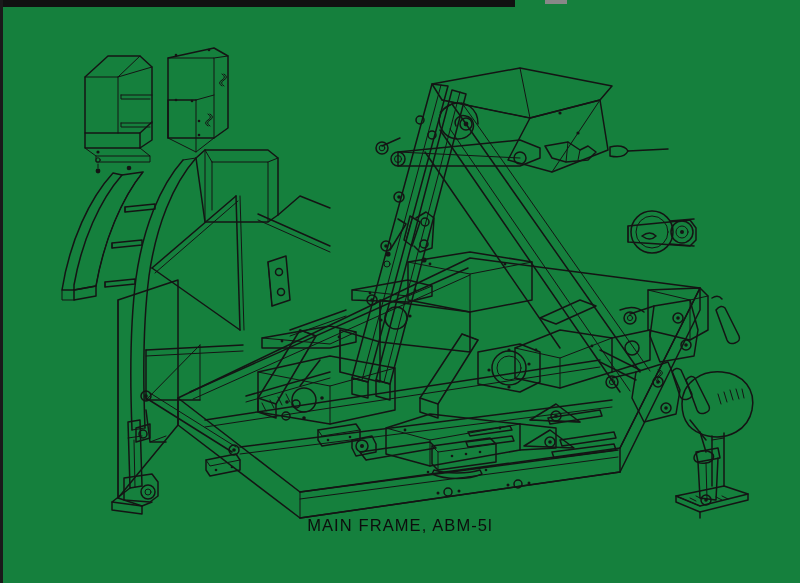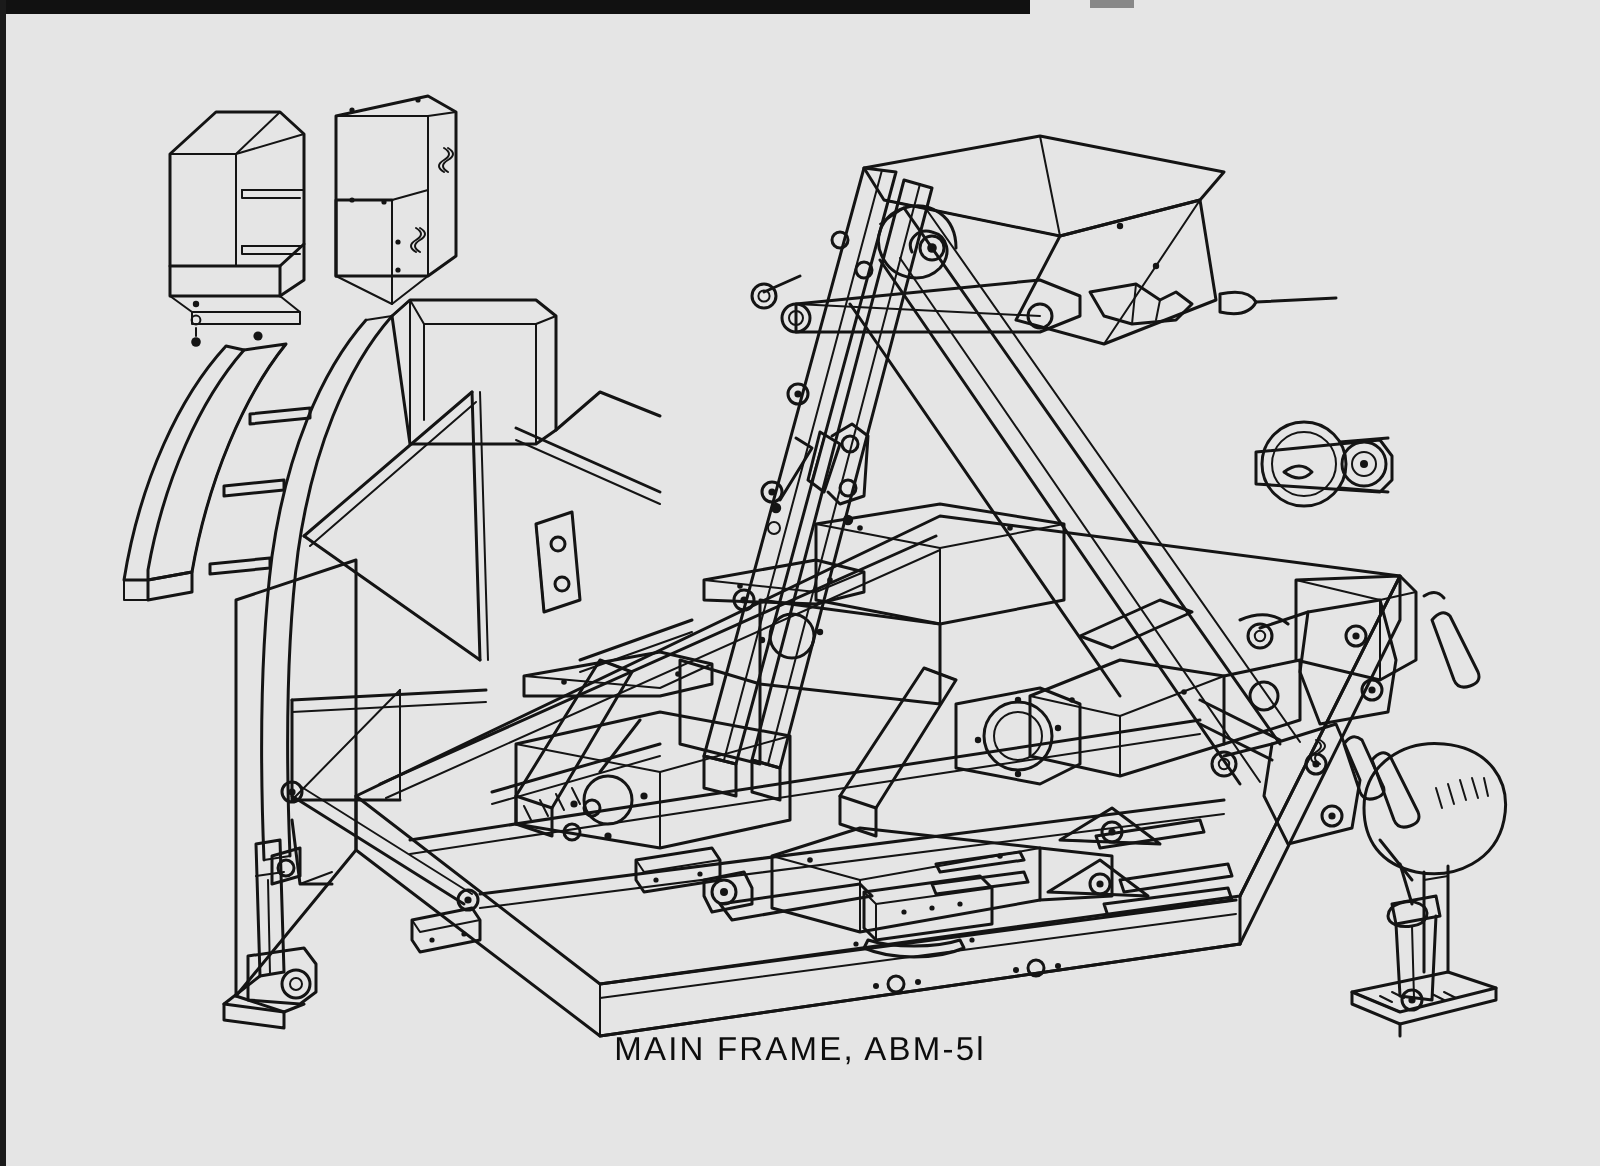--- a/index.html
+++ b/index.html
@@ -1,19 +1,19 @@
 <!DOCTYPE html>
 <html><head>
 <meta charset="utf-8">
 <title>Main Frame Parts Diagram</title>
 <style>
   html,body{margin:0;padding:0;background:#fff;}
   body{width:800px;height:583px;overflow:hidden;
        font-family:"Liberation Sans","DejaVu Sans",sans-serif;}
-  #page{position:relative;width:800px;height:583px;background:#e5e5e5;overflow:hidden;}
+  #page{position:relative;width:800px;height:583px;background:#15803d;overflow:hidden;}
   #scan-band{position:absolute;left:0;top:0;height:7px;width:515px;background:#111;}
   #scan-band-tail{position:absolute;left:545px;top:0px;height:4px;width:22px;background:#888;}
   #left-border{position:absolute;left:0;top:0;width:3px;height:583px;background:#1a1a1a;}
   #drawing{position:absolute;left:0;top:0;width:800px;height:583px;}
   #caption{position:absolute;left:0;top:516px;width:800px;text-align:center;
            font-size:16.5px;letter-spacing:1.1px;color:#0d0d0d;font-weight:400;
            font-family:"Liberation Sans","DejaVu Sans",sans-serif;}
   .ink{fill:none;stroke:#141414;stroke-linecap:round;stroke-linejoin:round;}
   .t{stroke-width:1;}
   .m{stroke-width:1.5;}

